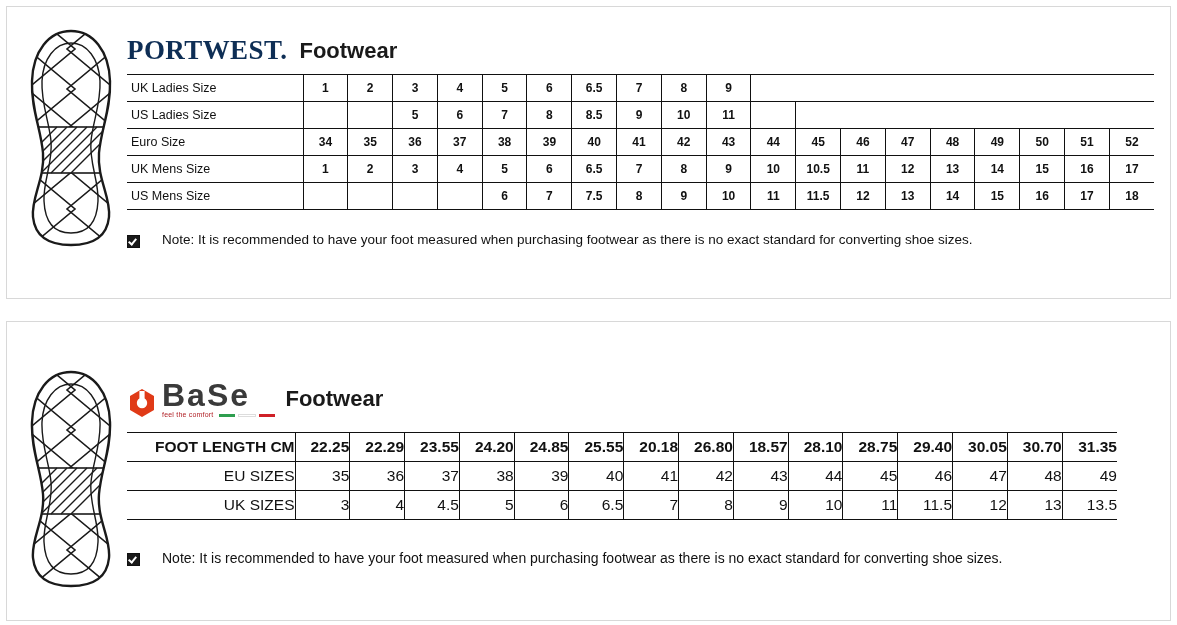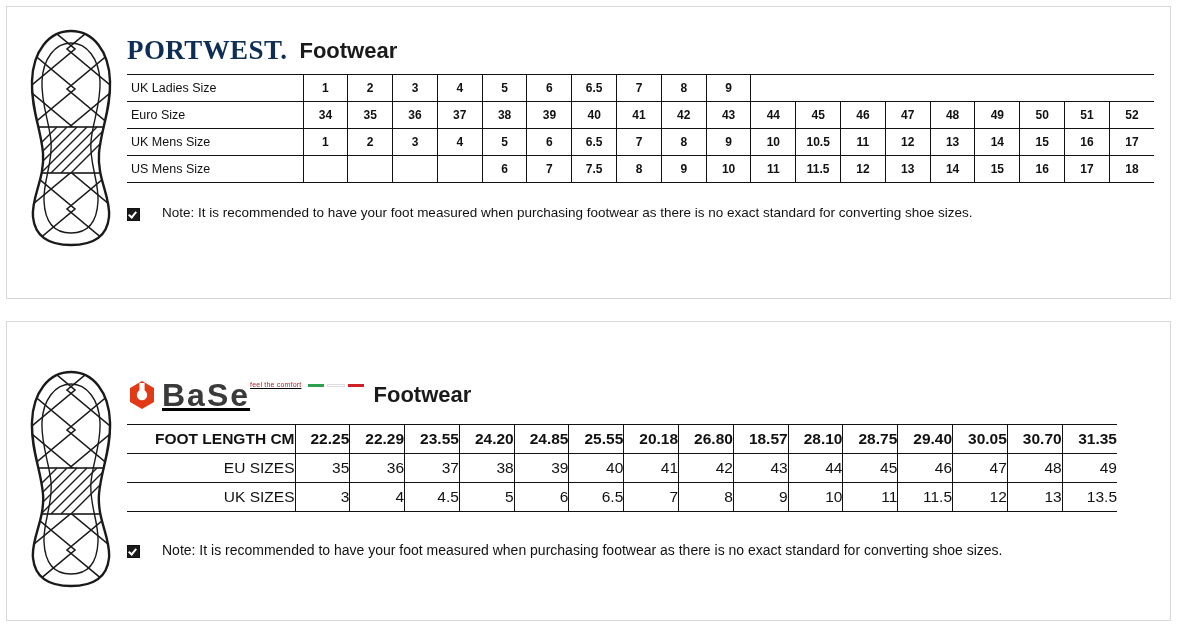--- a/index.html
+++ b/index.html
@@ -290,20 +290,42 @@
             <td class="nb"></td>
             <td class="nb"></td>
             <td class="nb"></td>
             <td class="nb"></td>
             <td class="nb"></td>
             <td class="nb"></td>
             <td class="nb"></td>
             <td class="nb"></td>
           </tr>
           <tr>
+            <td class="label">US Ladies Size</td>
+            <td class="v"></td>
+            <td class="v"></td>
+            <td class="v">5</td>
+            <td class="v">6</td>
+            <td class="v">7</td>
+            <td class="v">8</td>
+            <td class="v">8.5</td>
+            <td class="v">9</td>
+            <td class="v">10</td>
+            <td class="v last">11</td>
+            <td class="blank"></td>
+            <td class="blank"></td>
+            <td class="nb"></td>
+            <td class="nb"></td>
+            <td class="nb"></td>
+            <td class="nb"></td>
+            <td class="nb"></td>
+            <td class="nb"></td>
+            <td class="nb"></td>
+          </tr>
+          <tr>
             <td class="label">Euro Size</td>
             <td class="v">34</td>
             <td class="v">35</td>
             <td class="v">36</td>
             <td class="v">37</td>
             <td class="v">38</td>
             <td class="v">39</td>
             <td class="v">40</td>
             <td class="v">41</td>
             <td class="v">42</td>
@@ -401,21 +423,21 @@
     <div class="content">
       <div class="base-brand">
         <div class="base-logo">
           <span class="base-hex">
             <svg viewBox="0 0 30 30" width="30" height="30">
               <polygon points="15,1 27,8 27,22 15,29 3,22 3,8" fill="#e03a17"></polygon>
               <circle cx="15" cy="15" r="5.2" fill="#ffffff"></circle>
               <rect x="12.4" y="3" width="5.2" height="10" fill="#ffffff"></rect>
             </svg>
           </span>
-          <span style="display:inline-flex;flex-direction:row;align-items:flex-start;text-decoration:underline;">
+          <span style="display:inline-flex;flex-direction:column;align-items:flex-start;">
             <span class="base-letters">BaSe</span>
             <span style="display:flex;align-items:center;gap:6px;">
               <span class="base-tag">feel the comfort</span>
               <span class="flagbars">
                 <span style="background:#2e9e4f"></span>
                   <span style="background:#ffffff;border:1px solid #ddd;height:1px"></span>
                   <span style="background:#cf2027"></span>
               </span>
             </span>
           </span>

